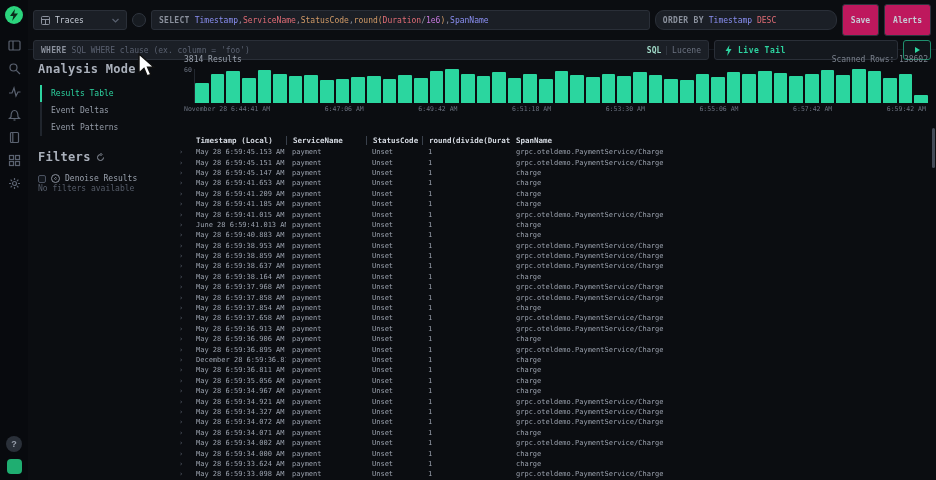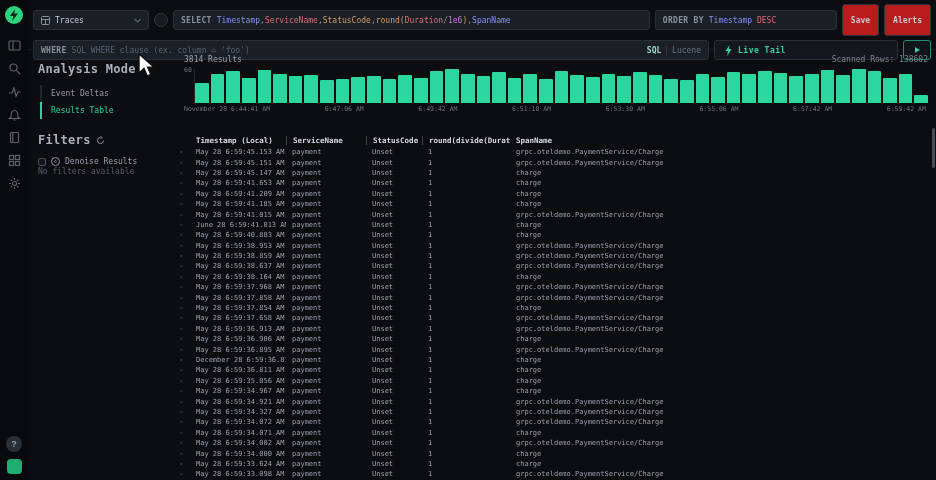--- a/index.html
+++ b/index.html
@@ -20,27 +20,27 @@
                  font:bold 9px/16px "Liberation Sans",sans-serif; text-align:center; }
   .green-badge { width:15px; height:15px; border-radius:4px; background:#1fae71; }
 
   
   .topbar { position:absolute; left:28px; top:0; right:0; height:50px; padding:4px 5px;
             display:flex; flex-direction:column; gap:4px; border-bottom:1px solid #151a21; }
   .row { display:flex; gap:5px; align-items:center; }
   .inputbox { background:#1b1f26; border:1px solid #2a2f38; border-radius:3px; height:20px;
               display:flex; align-items:center; padding:0 7px; font-size:8px; gap:5px; white-space:nowrap; }
   .kw { color:#8b919d; font-weight:bold; letter-spacing:.3px; }
-  .source-box { width:116px; justify-content:flex-start; color:#c6ccd6; }
+  .source-box { width:94px; justify-content:flex-start; color:#c6ccd6; }
   .source-box .spacer { flex:1; }
   .mini-circle { width:14px; height:14px; border:1px solid #2f353f; border-radius:50%;
                  flex:none; background:#171b21; }
   .select-box { flex:1; overflow:hidden; }
-  .order-box { width:182px; }
-  .btn { background:#b91c1c; border:1px solid #2e343e; border-radius:3px; height:20px;
+  .order-box { width:182px;border-radius:9px; }
+  .btn { background:#be185d; border:1px solid #2e343e; border-radius:3px; height:20px;
          color:#c6ccd6; font-size:8px; font-weight:bold; display:flex; align-items:center;
          justify-content:center; padding:15px 8px; white-space:nowrap; }
   .where-box { flex:1; }
   .where-box .ph { color:#5a6170; }
   .where-box .lang-toggle { margin-left:auto; font-size:8px; color:#6b7280; }
   .lang-sql { color:#9fd8c6; font-weight:bold;text-align:center; }
   .lang-sep { color:#3a404a; padding:0 3px; }
   .live-tail { width:184px; background:#14181e; border:1px solid #2a2f38; border-radius:3px; height:20px;
                display:flex; align-items:center; justify-content:flex-start; gap:6px; padding:0 10px;
                color:#2dd4a0; font-size:8px; font-weight:bold; letter-spacing:.5px; }
@@ -200,22 +200,23 @@
       </div>
       <div class="play-btn">
         <span class="play-tri"></span>
       </div>
     </div>
   </div>
 
   <div class="sidebar">
     <div class="side-label">Analysis Mode</div>
     <div class="nav">
+        <div class="nav-item active">Results Table</div>
         <div class="nav-item">Event Deltas</div>
-        <div class="nav-item active">Results Table</div>
+        <div class="nav-item">Event Patterns</div>
       </div>
     <div class="side-label filters-label">
       <span>Filters</span>
       <svg width="9" height="9" viewBox="0 0 9 9" style="stroke:#8b919d;fill:none;stroke-width:1">
           <path d="M7.5,4.5 A3,3 0 1 1 4.5,1.5"></path>
           <polyline points="4.5,0 6,1.5 4.5,3"></polyline>
         </svg>
     </div>
     <div class="denoise-row">
       <span class="checkbox"></span>

